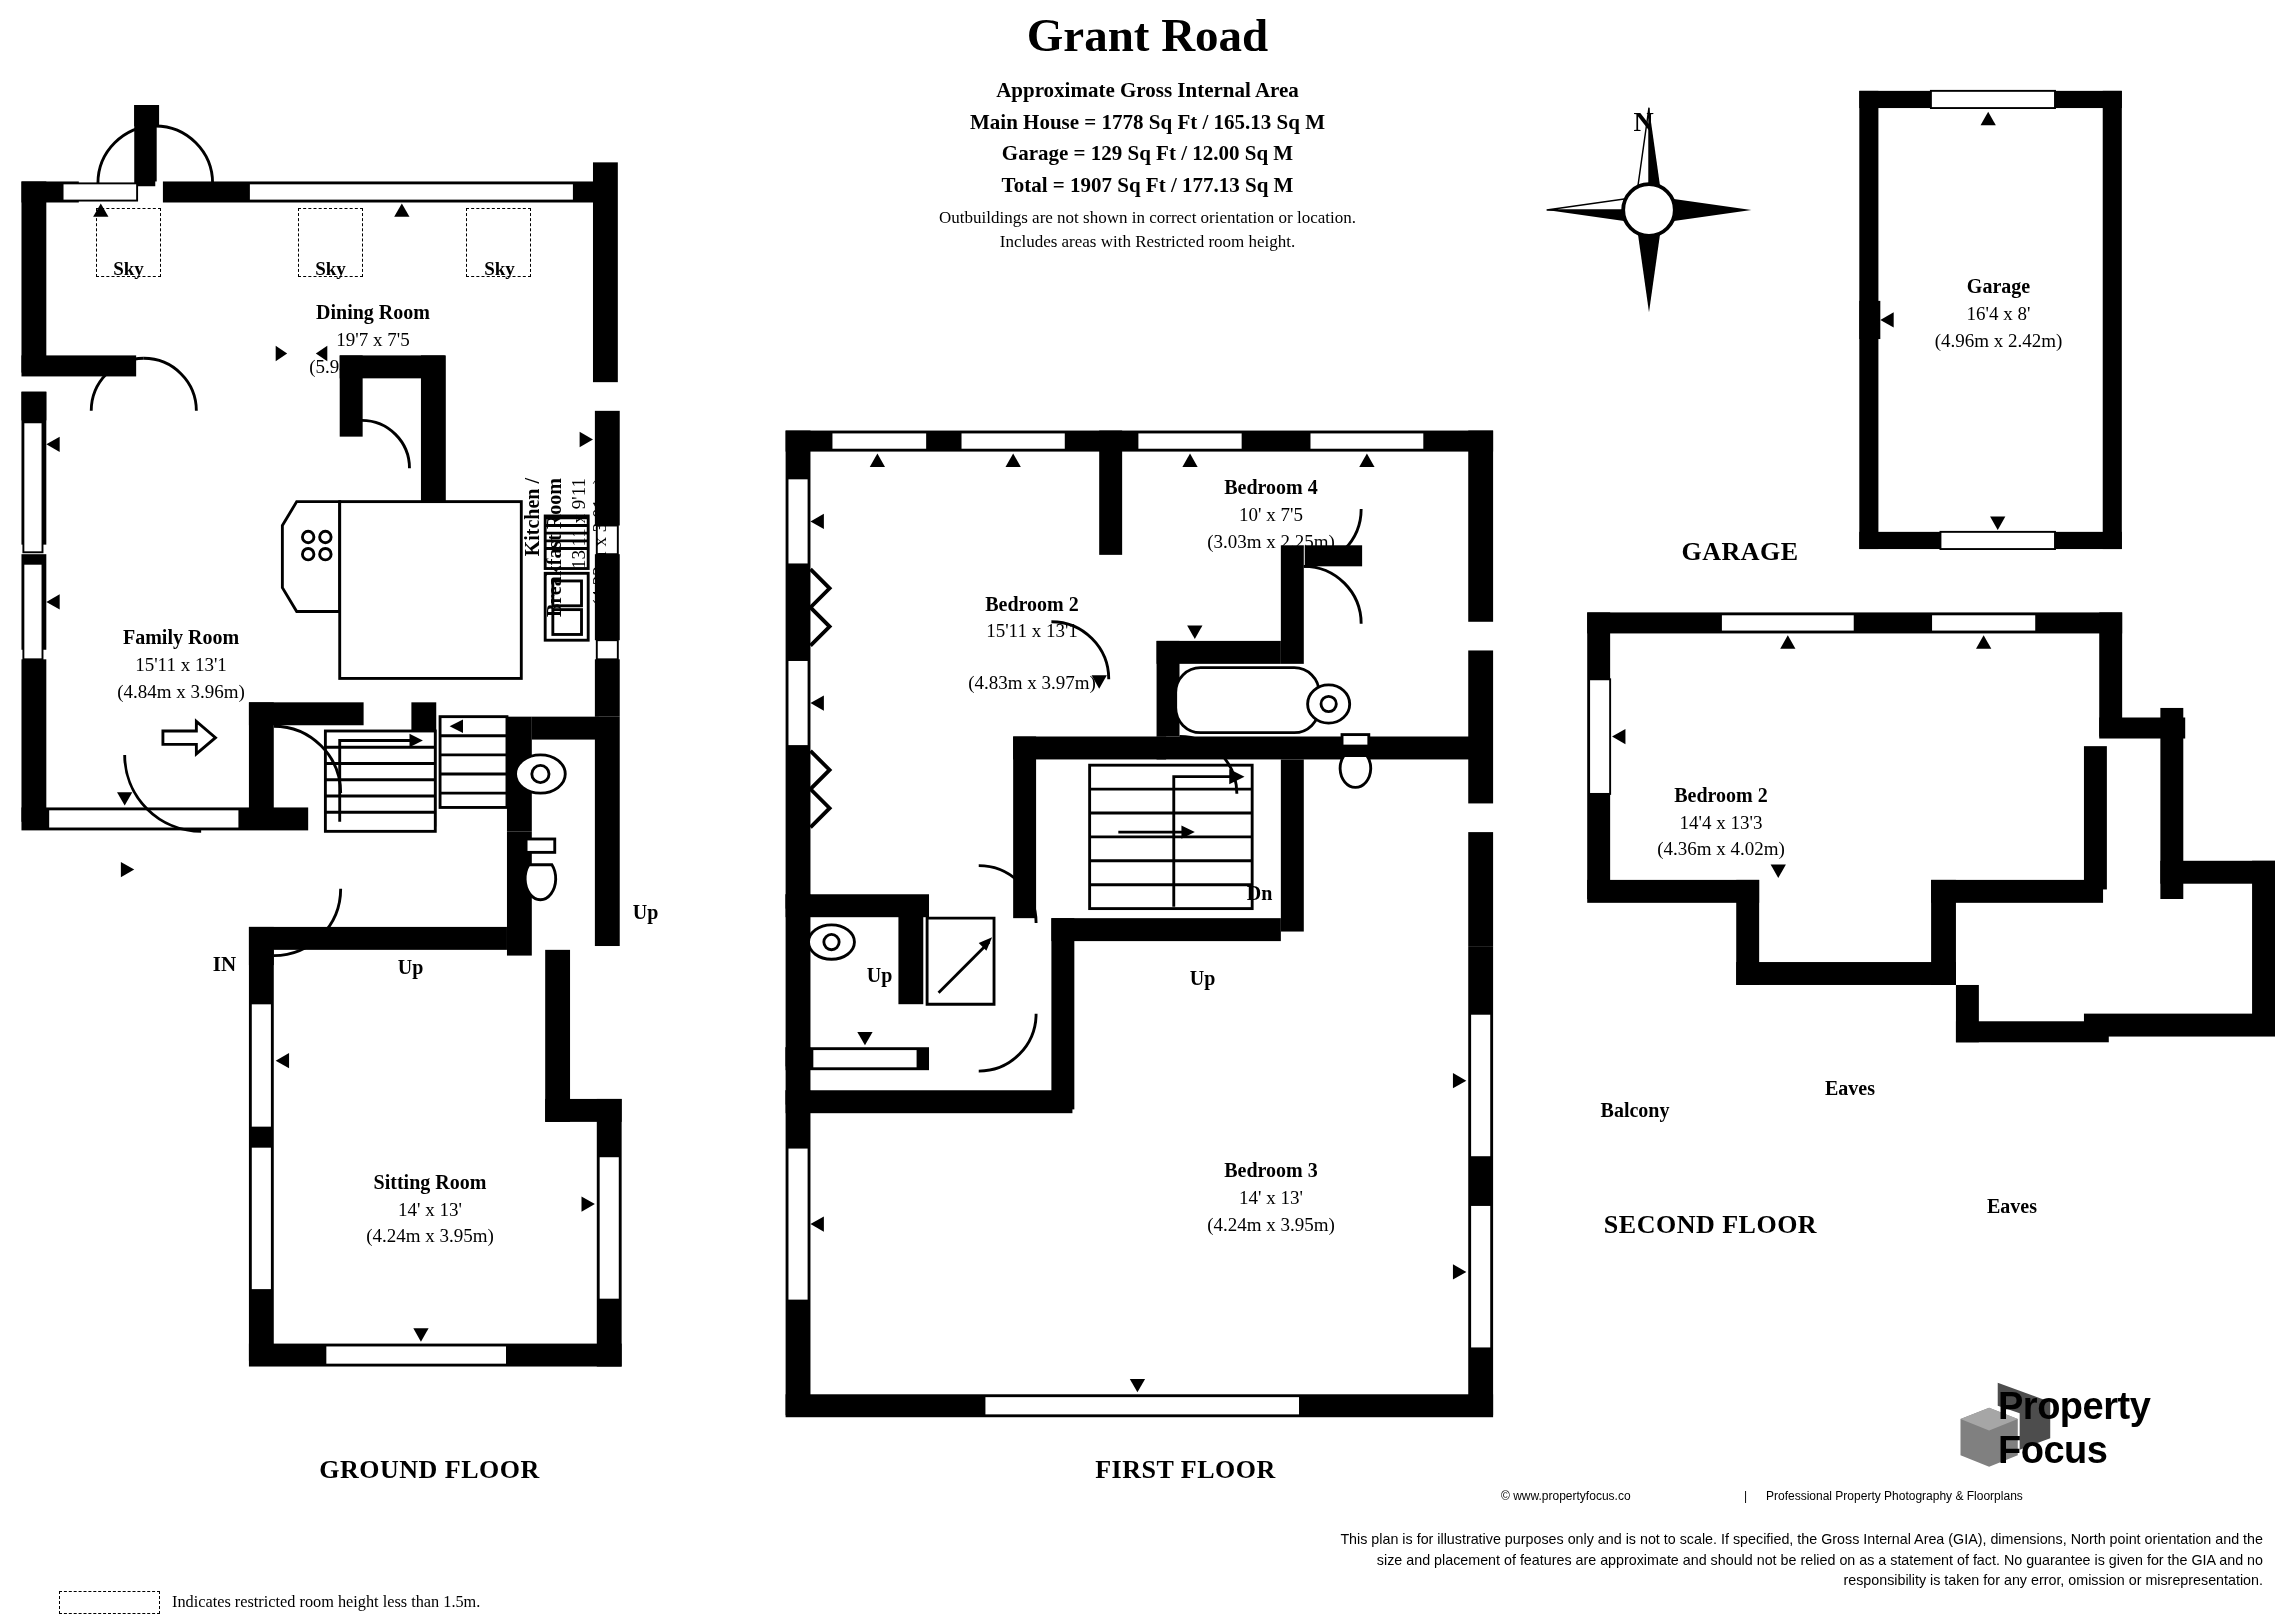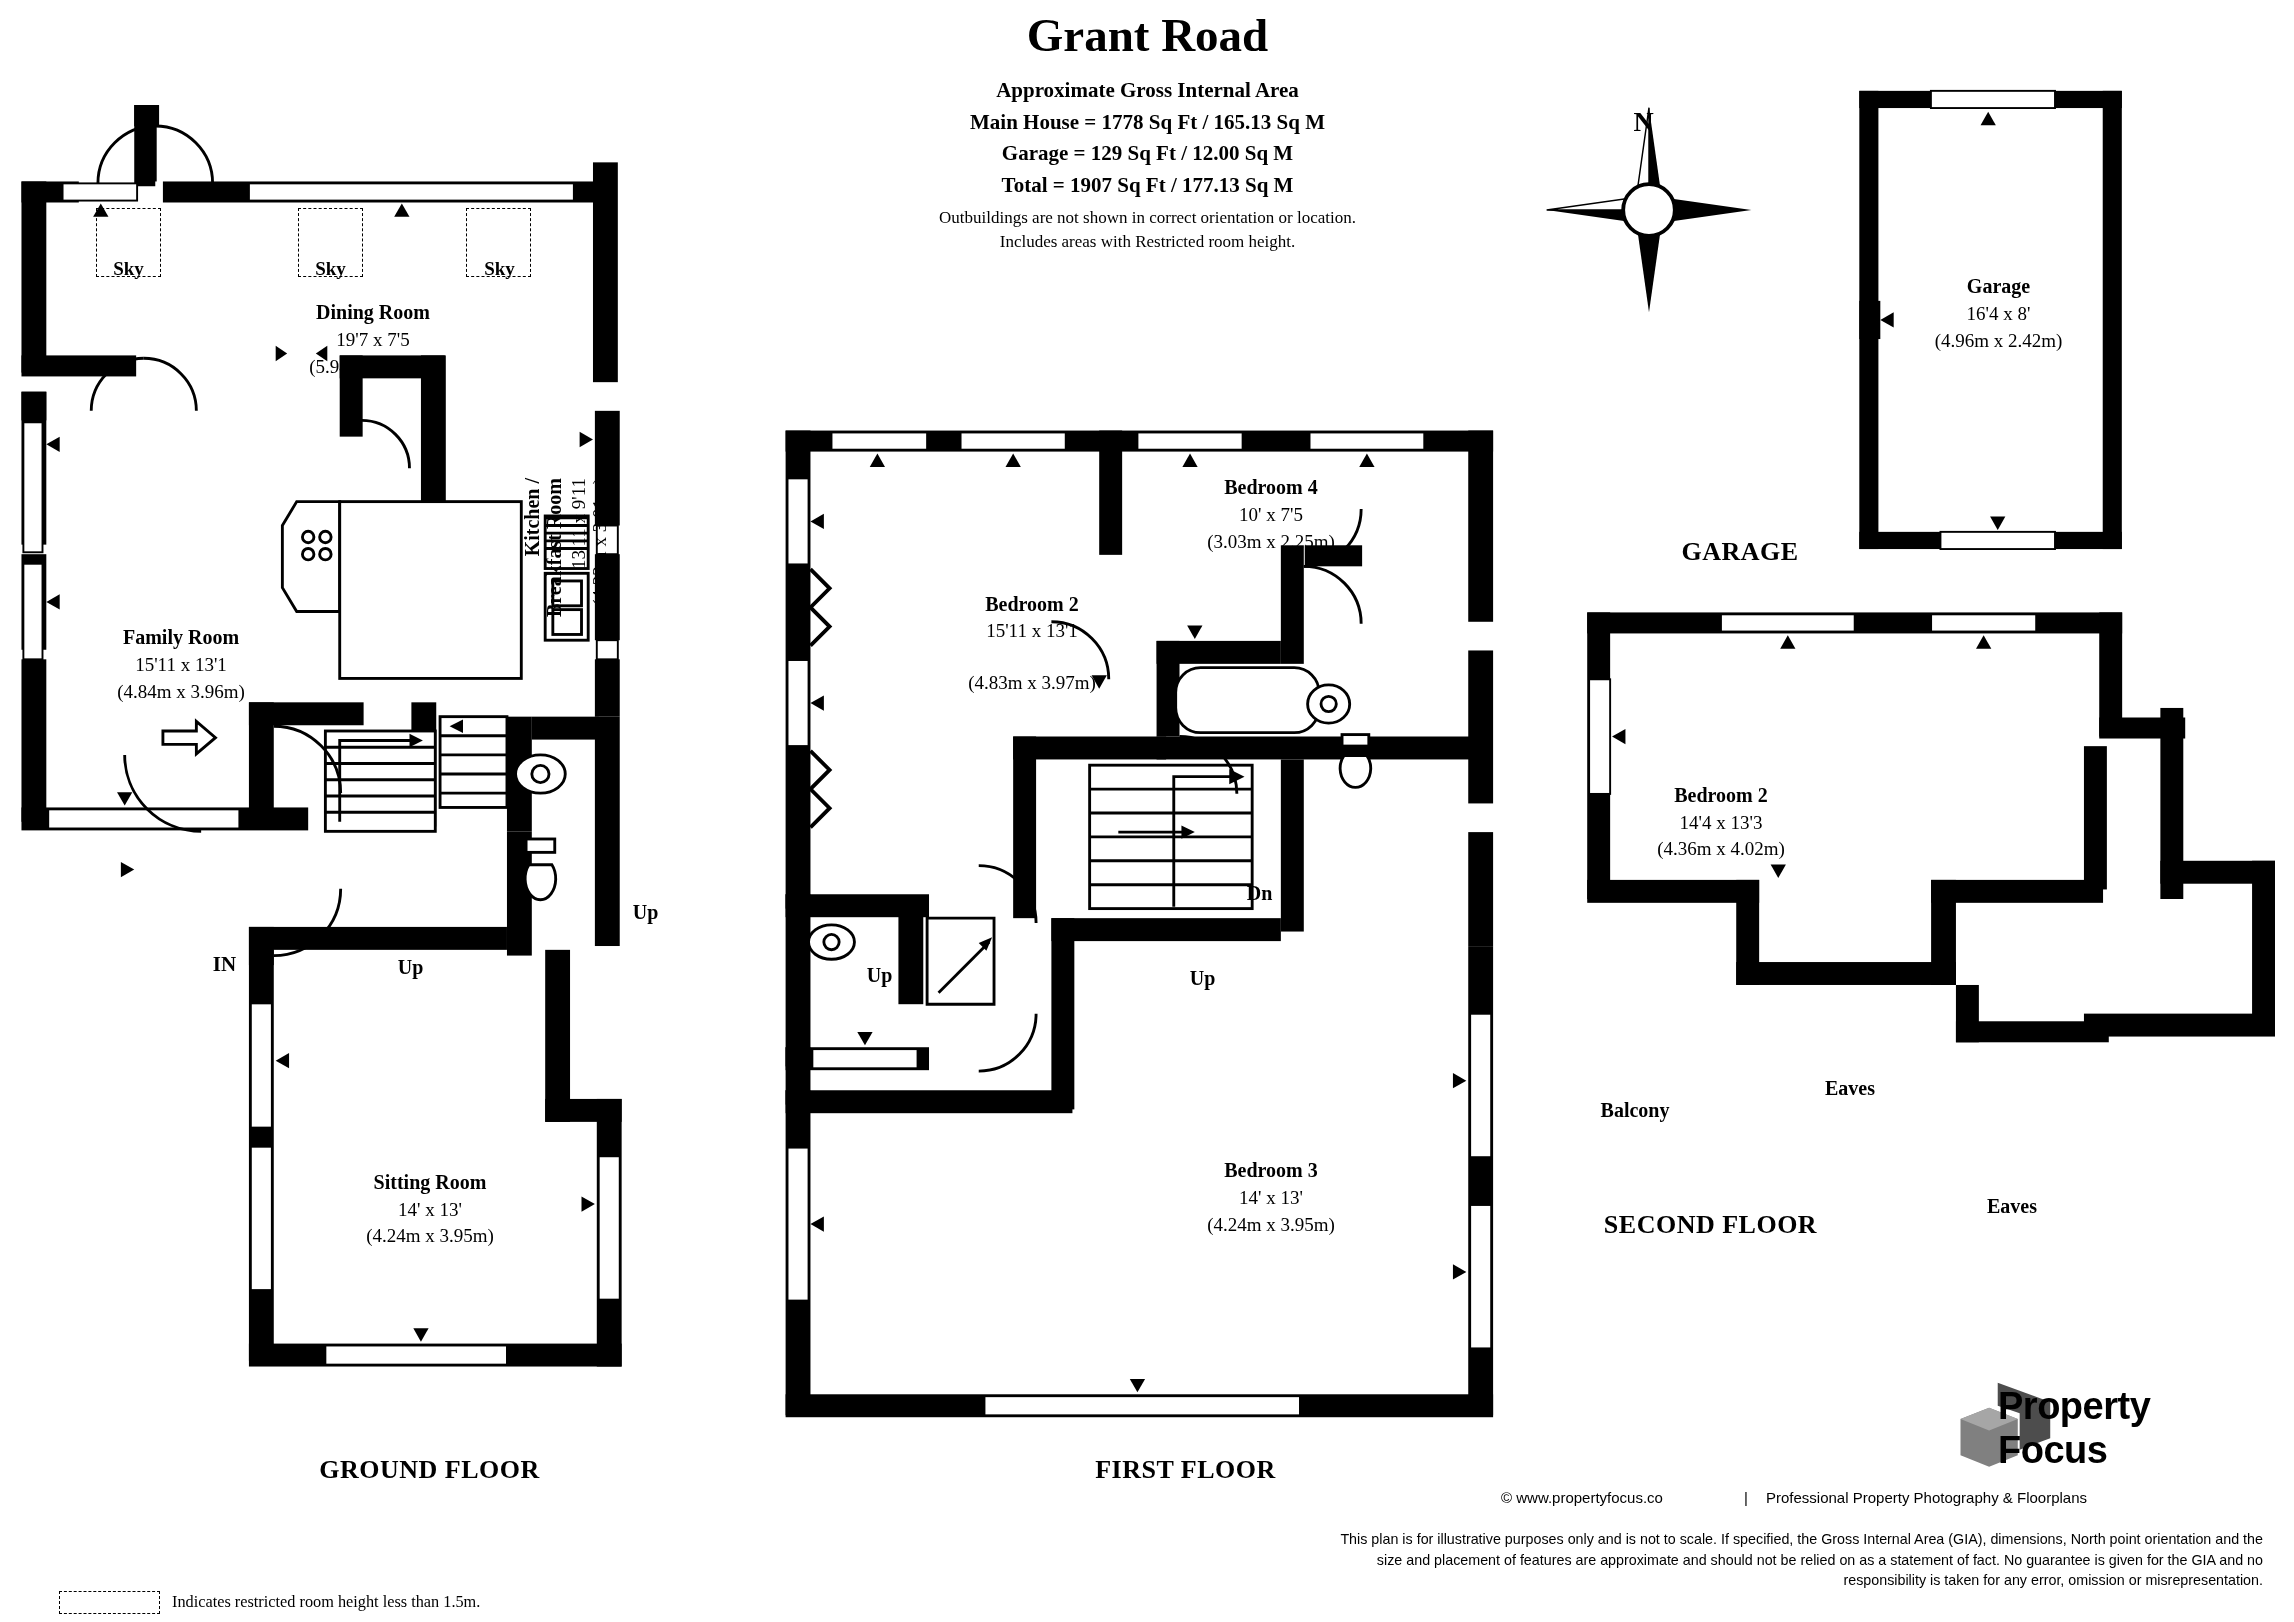--- a/index.html
+++ b/index.html
@@ -9,21 +9,21 @@
   .txt{position:absolute;text-align:center;line-height:1.18;white-space:nowrap;}
   .b{font-weight:bold;}
   .room-label{font-size:20px;font-weight:bold;}
   .room-dim{font-size:19px;}
   .floor-title{font-size:26px;font-weight:bold;letter-spacing:0.5px;}
   .hdr-title{font-size:47px;font-weight:bold;letter-spacing:0px;}
   .hdr-line{font-size:21px;font-weight:bold;}
   .hdr-small{font-size:17px;font-weight:normal;}
   .small-note{font-size:16.3px;}
   .footer-note{font-size:14.3px;line-height:1.45;text-align:right;}
-  .copy{font-size:15px;}
+  .copy{font-size:12px;}
   .vert{writing-mode:vertical-rl;transform:rotate(180deg);}
   .sky-box{position:absolute;border:1.9px dashed #000;box-sizing:border-box;}
   svg{display:block;overflow:visible;}
 </style>
 </head>
 <body>
 
 <div class="stage">
 
   <div class="txt hdr-title" style="left:765px;top:7.6px;width:765px;">Grant Road</div>

